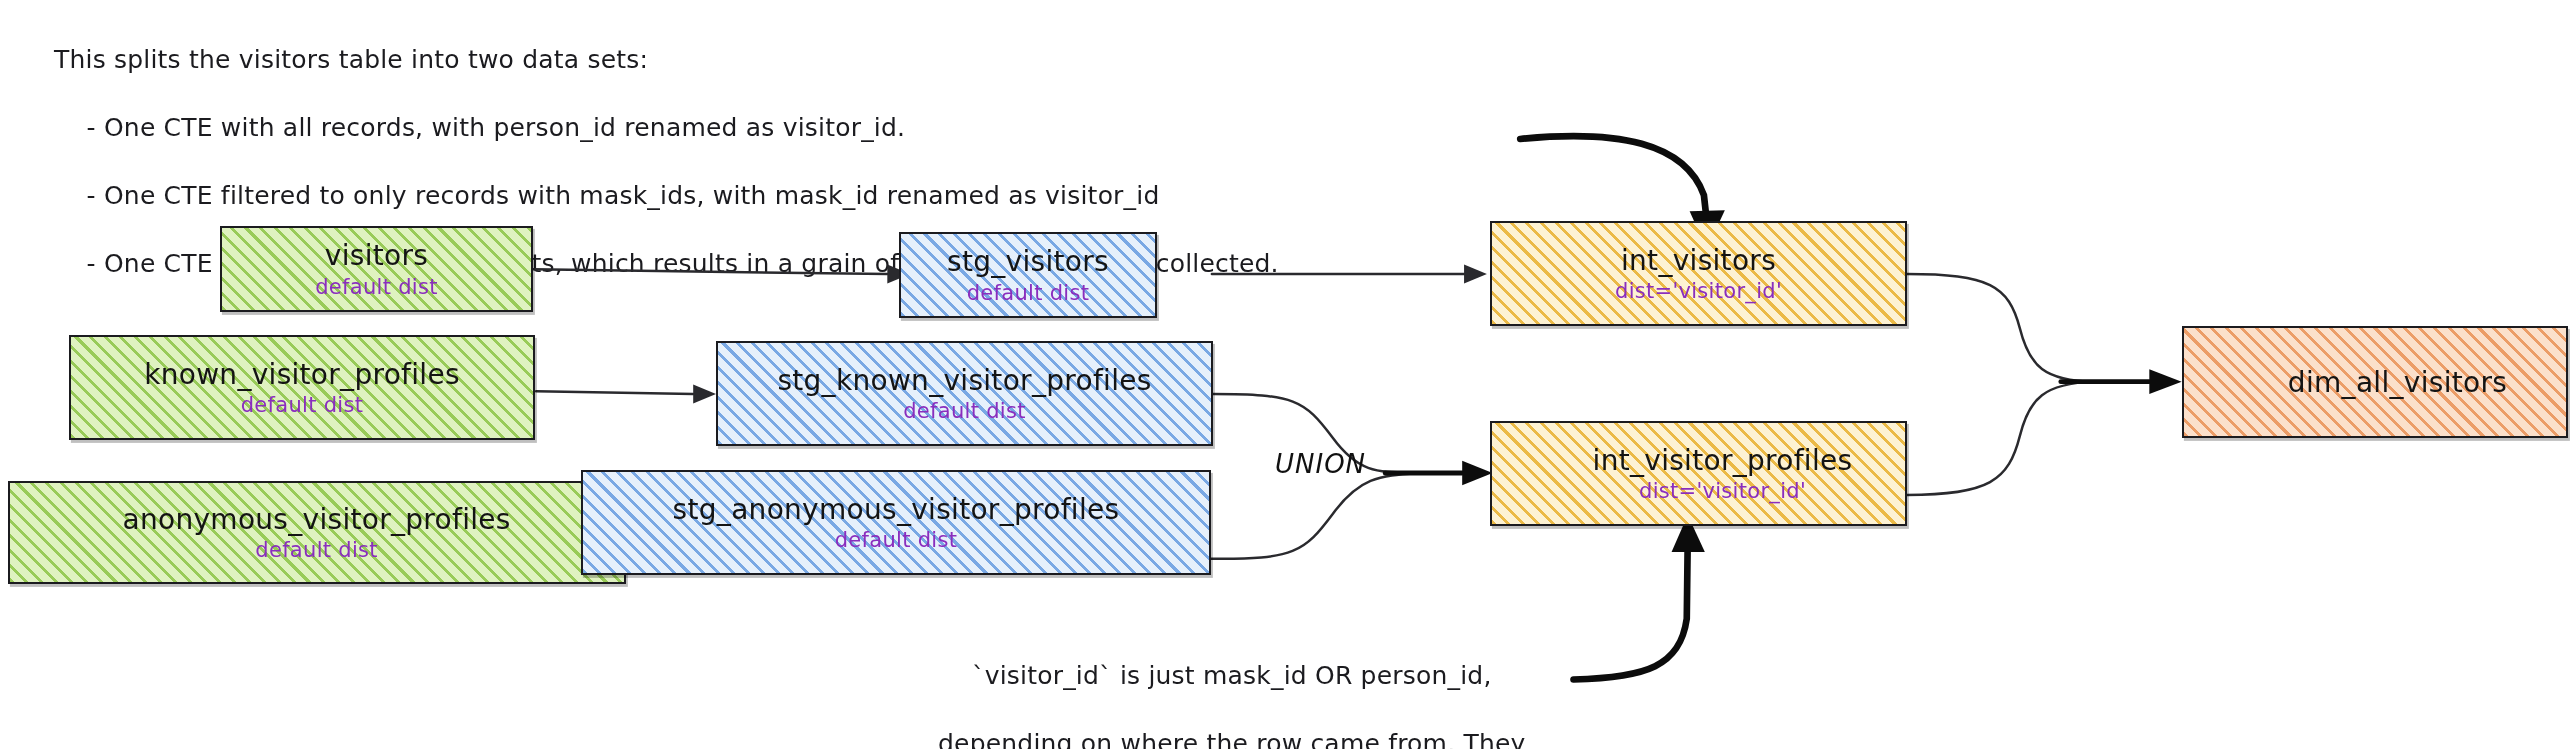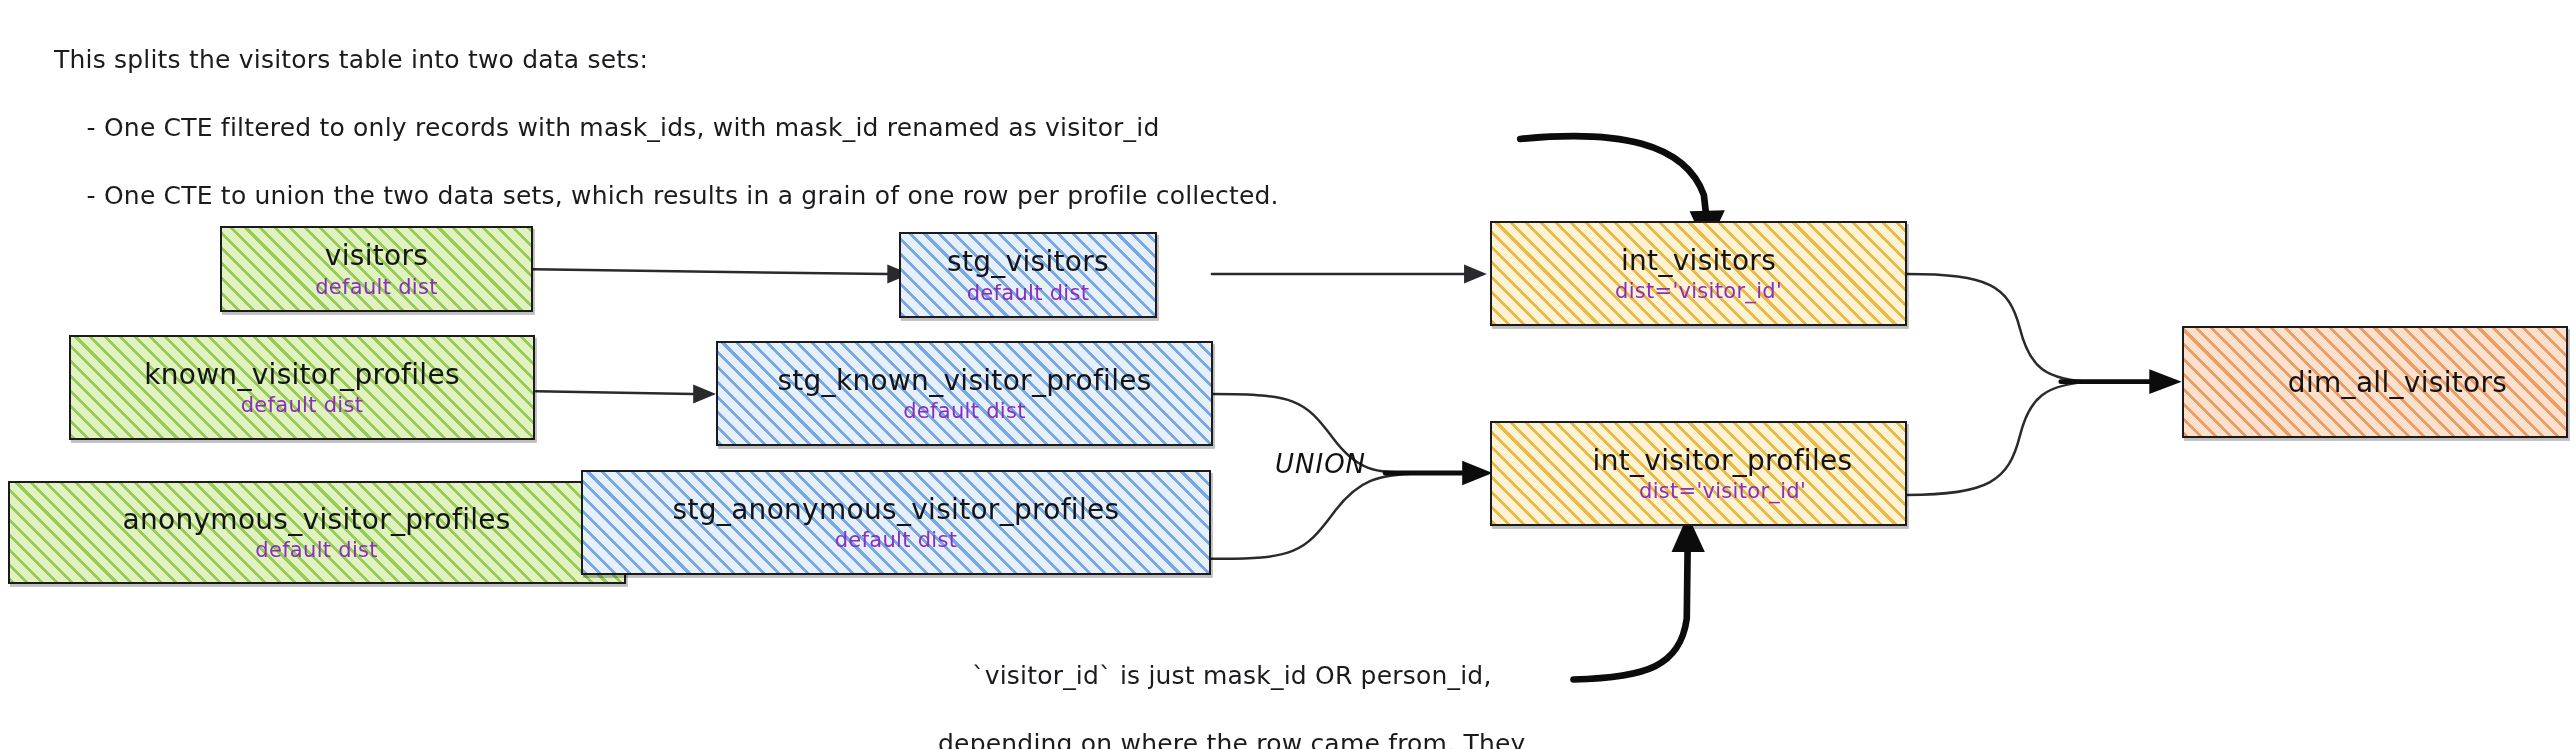--- a/index.html
+++ b/index.html
@@ -33,20 +33,21 @@
   .ah{fill:#2a2a2e;stroke:none;}
   .ah-fat{fill:#0c0c0c;stroke:none;}
 </style>
 </head>
 <body>
 
 <div id="stage">
 
   <div class="note" style="left:54px;top:7.6px;">
     <div class="note-line">This splits the visitors table into two data sets:</div>
+    <div class="note-line">    - One CTE with all records, with person_id renamed as visitor_id.</div>
     <div class="note-line">    - One CTE filtered to only records with mask_ids, with mask_id renamed as visitor_id</div>
     <div class="note-line">    - One CTE to union the two data sets, which results in a grain of one row per profile collected.</div>
   </div>
 
   <div class="note" style="left:938px;top:624px;text-align:center;">
     <div class="note-line">`visitor_id` is just mask_id OR person_id,</div>
     <div class="note-line">depending on where the row came from. They</div>
     
   </div>
 

